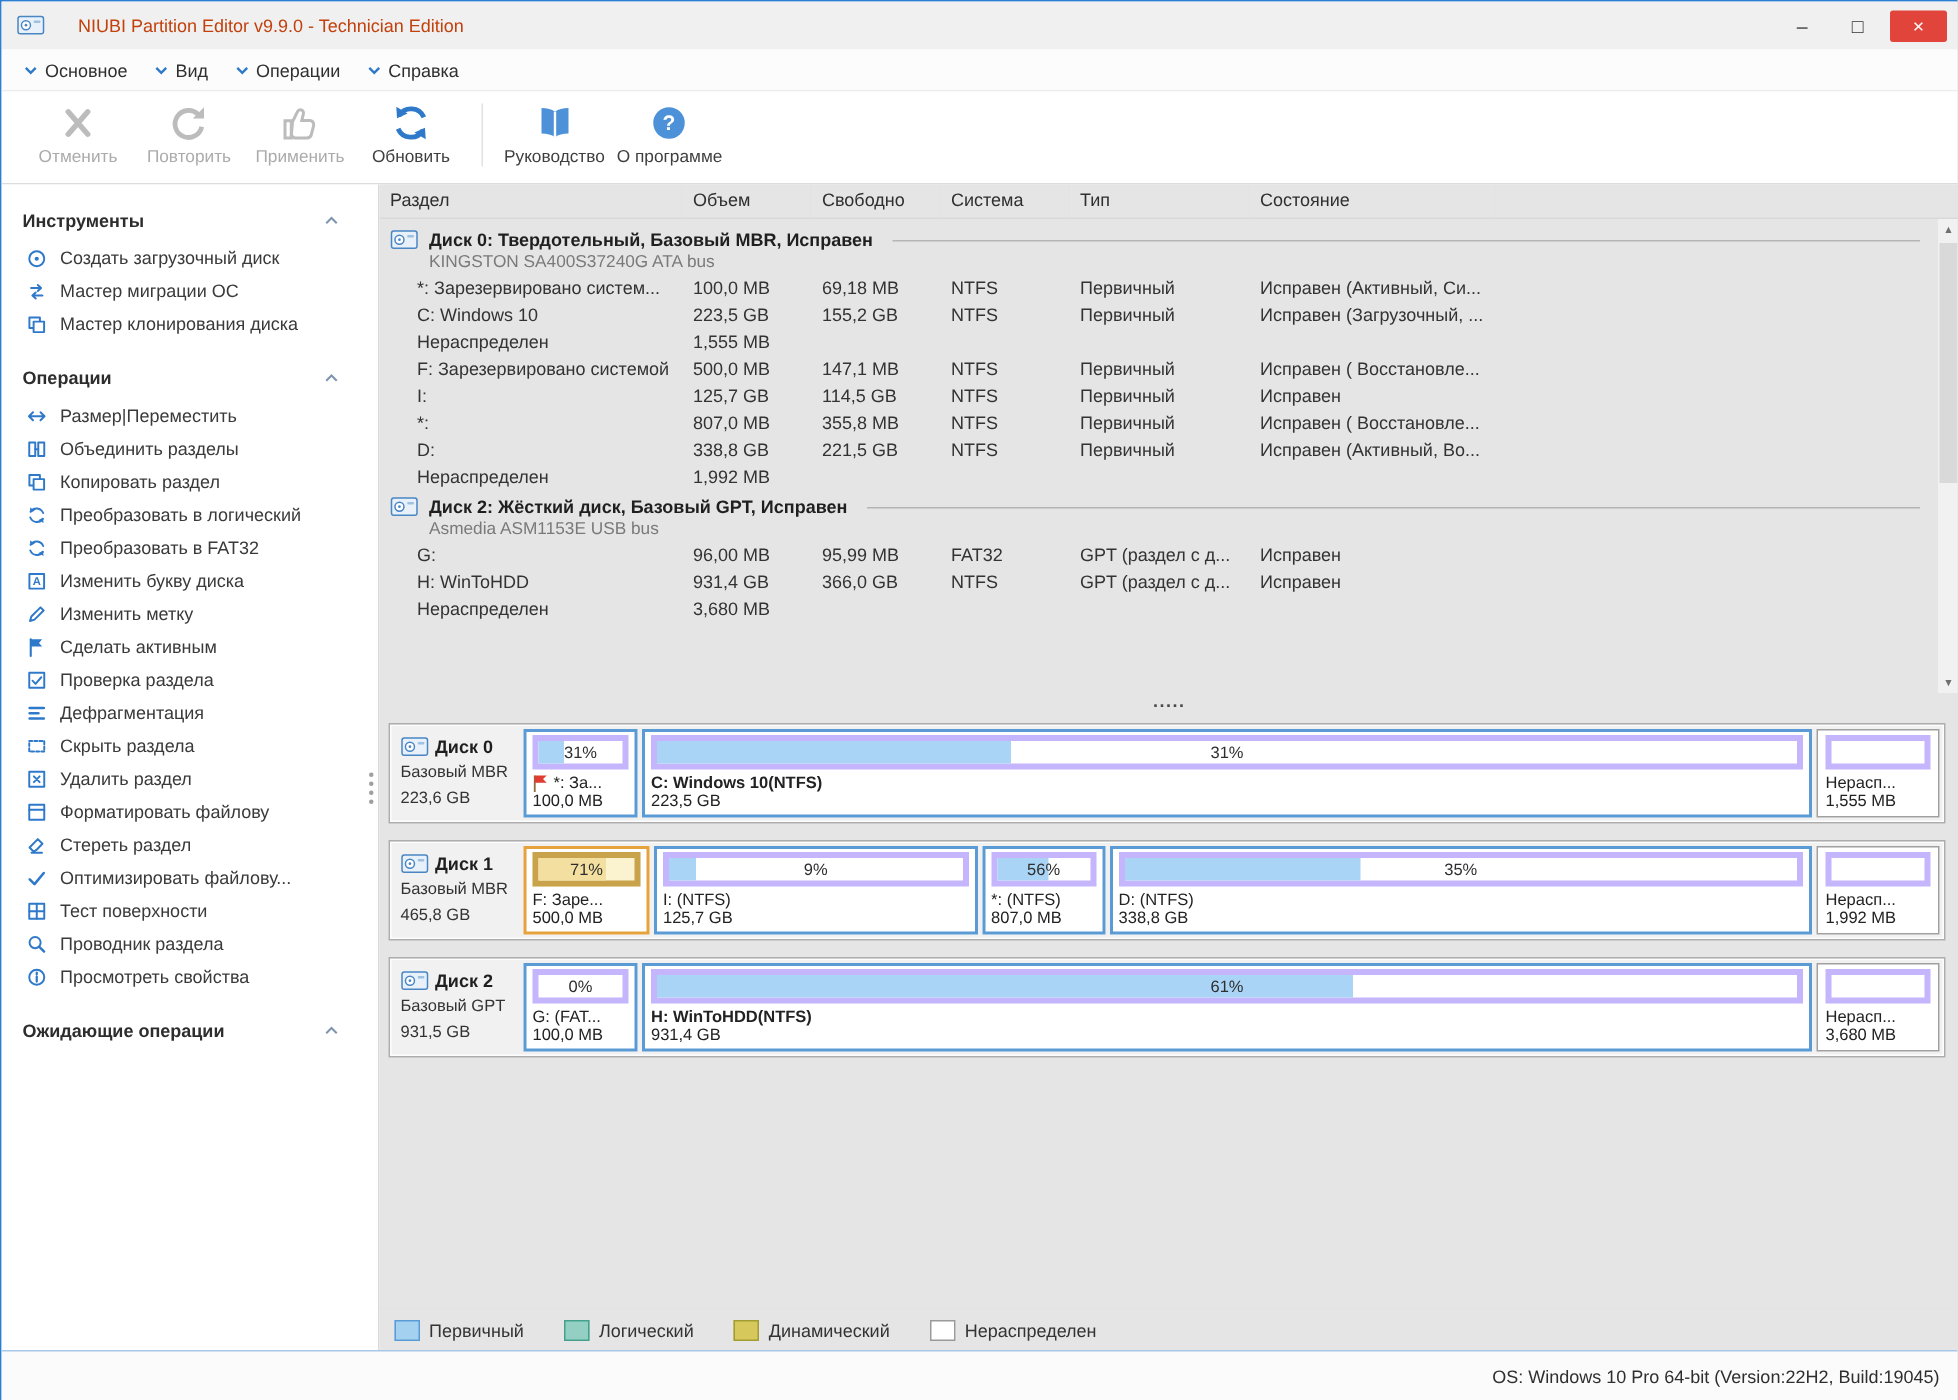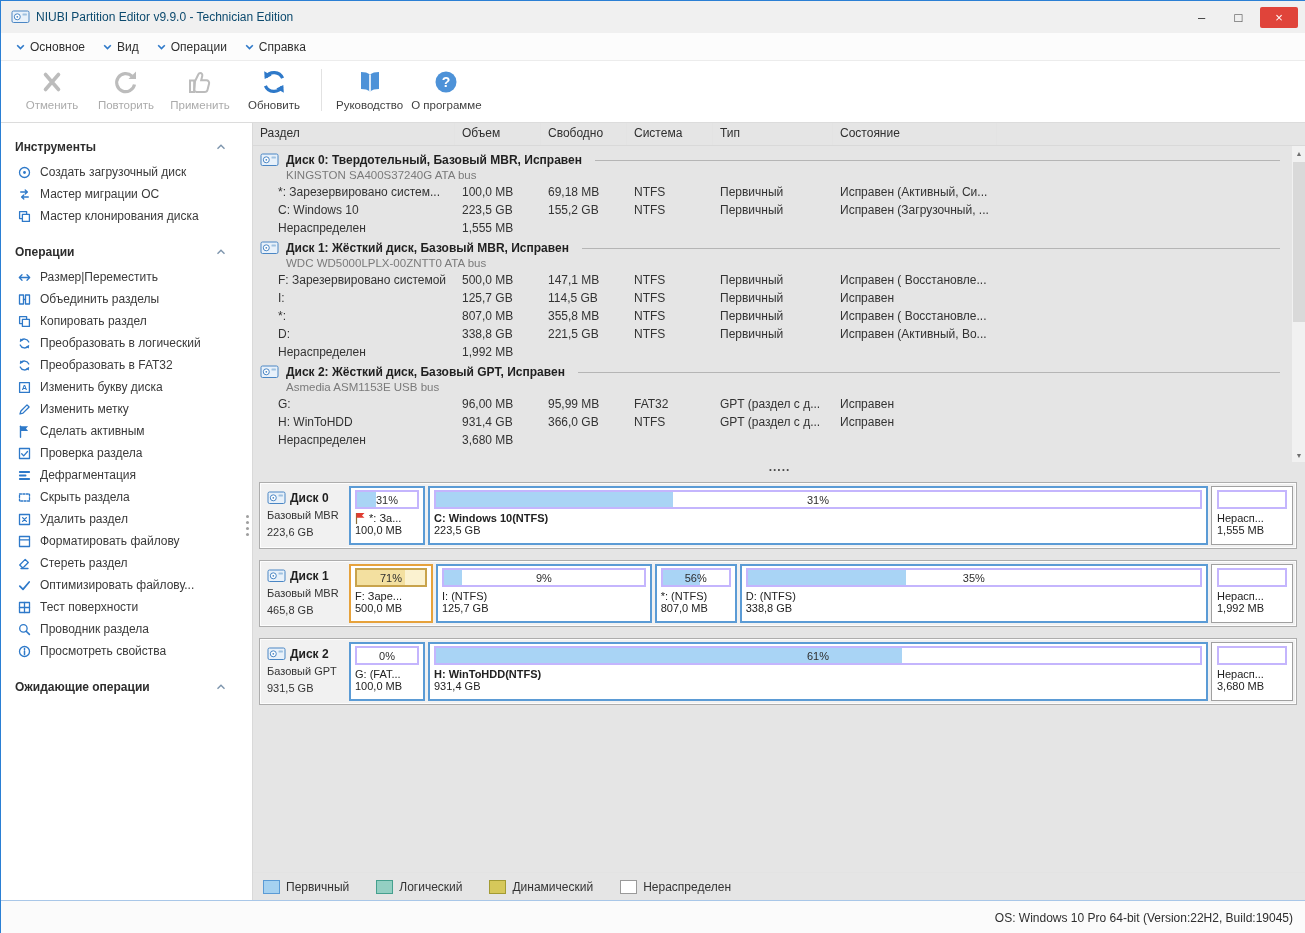--- a/index.html
+++ b/index.html
@@ -3,21 +3,21 @@
 <meta charset="utf-8">
 <style>
   html,body{margin:0;padding:0;}
   body{font-family:"Liberation Sans",sans-serif;font-size:12px;color:#333;background:#8fa3b5;}
   .window{width:1305px;height:933px;background:#fff;border:1px solid #2a7fd4;display:flex;flex-direction:column;overflow:hidden;}
 
   
   .titlebar{height:32px;background:#f0f0f0;display:flex;align-items:center;padding:0 8px 0 10px;flex:0 0 auto;}
   .icon{display:inline-flex;align-items:center;justify-content:center;}
   .icon svg{display:block;}
-  .title{margin-left:6px;color:#0c4a6e;flex:1;white-space:nowrap;overflow:hidden;}
+  .title{margin-left:22px;color:#c2410c;flex:1;white-space:nowrap;overflow:hidden;}
   .win-controls{display:flex;gap:6px;align-items:center;}
   .wc{width:31px;height:21px;display:flex;align-items:center;justify-content:center;color:#333;font-size:13px;}
   .wc-close{background:#e0443a;color:#fff;width:38px;border-radius:2px;font-size:13px;}
 
   
   .menubar{height:27px;background:#fcfcfc;border-bottom:1px solid #ececec;display:flex;align-items:center;padding-left:8px;flex:0 0 auto;}
   .menu-item{display:flex;align-items:center;gap:5px;padding:4px 11px 4px 7px;color:#2f2f2f;}
 
   
   .toolbar{height:57px;background:#fff;border-bottom:1px solid #dcdcdc;display:flex;align-items:center;padding:0 8px 4px 14px;flex:0 0 auto;}
@@ -60,21 +60,21 @@
 
   
   .diskmap{padding:5px 9px 0 6px;flex:0 0 auto;}
   .disk-panel{border:1px solid #adadad;background:#f1f1f1;height:67px;margin-bottom:11px;display:flex;padding:3px;box-shadow:inset 0 0 0 1px #fdfdfd;box-sizing:border-box;}
   .disk-info{flex:0 0 80px;padding:3px 2px 0 4px;font-size:11px;color:#333;line-height:1.5;}
   .di-name{display:flex;align-items:center;gap:4px;font-weight:bold;font-size:12px;color:#1f1f1f;}
   .blocks{flex:1;display:flex;gap:3px;min-width:0;}
   .block{background:#fff;border:2px solid #5b9bd5;padding:2px 4px;display:flex;flex-direction:column;min-width:0;overflow:hidden;}
   .block.unalloc{border:1px solid #a0a0a0;padding:3px 5px;}
   .block.selected{border-color:#e6a23c;}
-  .bar{height:15px;border:2px solid #c4b5fd;background:#fff;position:relative;margin-bottom:3px;flex:0 0 auto;}
+  .bar{height:15px;border:4px solid #c4b5fd;background:#fff;position:relative;margin-bottom:3px;flex:0 0 auto;}
   .bar-fill{position:absolute;left:0;top:0;bottom:0;background:#a9d4f5;}
   .block.selected .bar{background:#fbf2d0;border-color:#c8a34c;}
   .block.selected .bar-fill{background:#f3e0a0;}
   .bar-pct{position:absolute;left:0;top:0;right:0;bottom:0;display:flex;align-items:center;justify-content:center;font-size:11px;color:#2e2e2e;}
   .b-label{font-size:11px;display:flex;align-items:center;gap:3px;white-space:nowrap;overflow:hidden;color:#222;}
   .b-label.bold{font-weight:bold;}
   .b-size{font-size:11px;white-space:nowrap;color:#222;}
   .spacer{flex:1;}
 
   
@@ -480,35 +480,20 @@
             </div>
             <div class="trow">
               <div class="tcell first">Нераспределен</div>
               <div class="tcell">1,555 MB</div>
               <div class="tcell"></div>
               <div class="tcell"></div>
               <div class="tcell"></div>
               <div class="tcell"></div>
               <div class="tcell"></div>
             </div>
-            <div class="tgroup">
-    <div class="tg-row1">
-                <span class="icon">
-                  <svg width="19" height="16" viewBox="0 0 19 16">
-                    <rect x="1" y="2" width="17" height="11.5" rx="1.5" fill="#e8f1fa" stroke="#4a86c4"></rect>
-                    <circle cx="6.3" cy="7.8" r="3" fill="#fff" stroke="#4a86c4"></circle>
-                    <circle cx="6.3" cy="7.8" r=".9" fill="#4a86c4"></circle>
-                    <rect x="11.5" y="4.6" width="4.4" height="1.8" rx=".5" fill="#9fc1e0"></rect>
-                  </svg>
-                </span>
-                <span class="tg-title">Диск 1: Жёсткий диск, Базовый MBR, Исправен</span>
-                <span class="tg-line"></span>
-              </div>
-    <div class="tg-sub">WDC WD5000LPLX-00ZNTT0 ATA bus</div>
-            </div>
             <div class="trow">
               <div class="tcell first">F: Зарезервировано системой</div>
               <div class="tcell">500,0 MB</div>
               <div class="tcell">147,1 MB</div>
               <div class="tcell">NTFS</div>
               <div class="tcell">Первичный</div>
               <div class="tcell">Исправен ( Восстановле...</div>
               <div class="tcell"></div>
             </div>
             <div class="trow">

